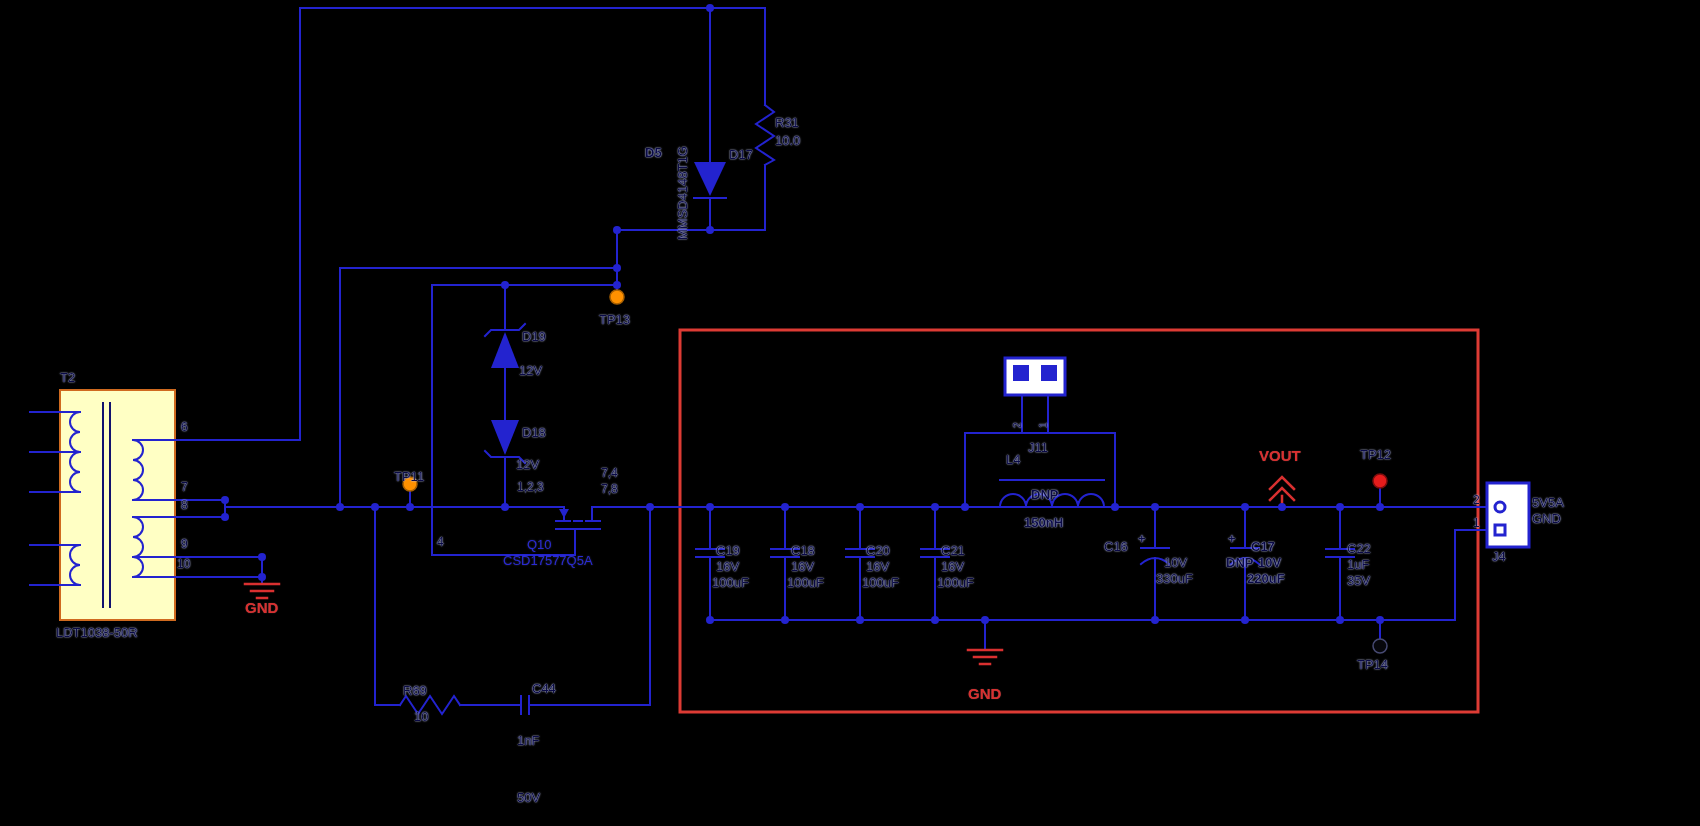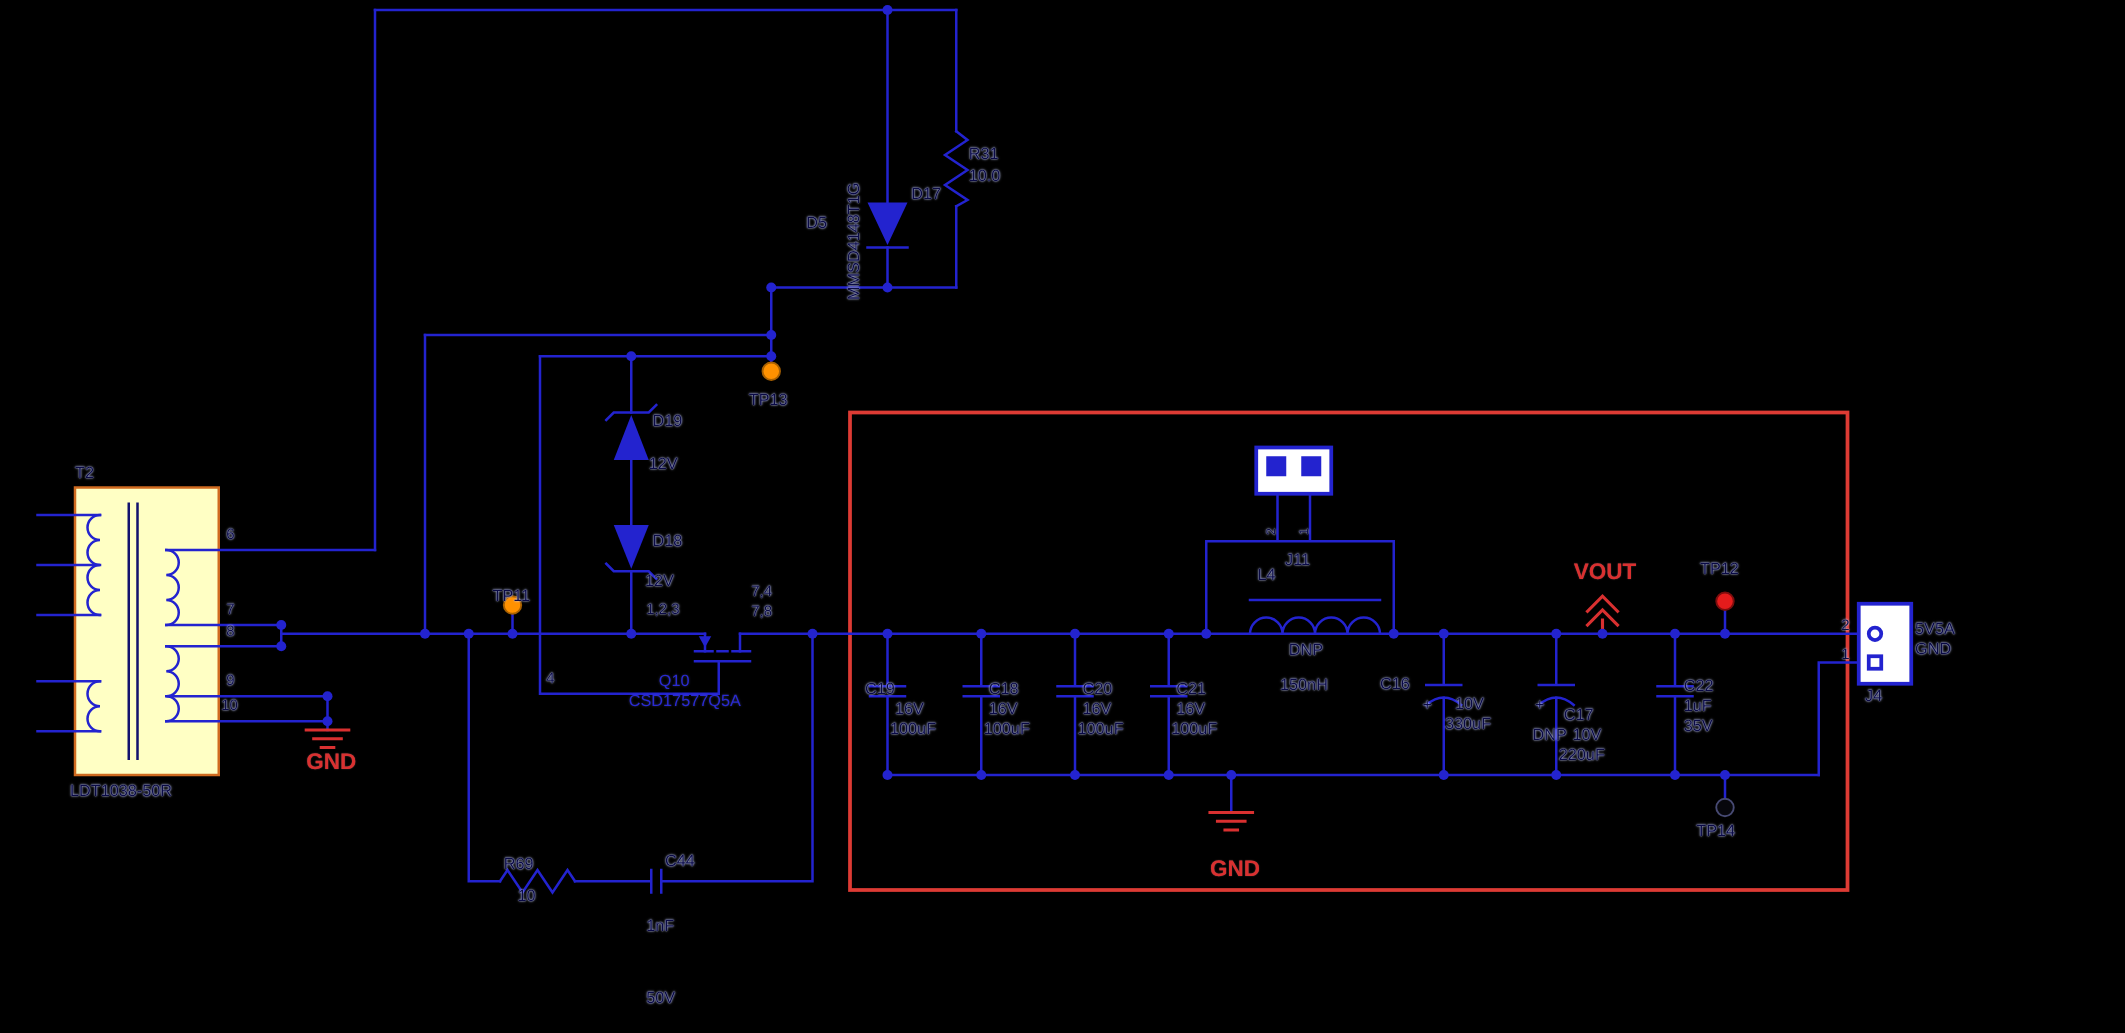--- a/index.html
+++ b/index.html
@@ -14,22 +14,22 @@
   .cfill{fill:var(--c-wire,#2323cf);stroke:none;}
   .xf{fill:var(--c-transformer-fill,#ffffc4);stroke:var(--c-transformer-stroke,#cf6a1f);stroke-width:2;}
   .core{stroke:var(--c-core,#12126e);stroke-width:2;fill:none;}
   .rbox{stroke:var(--c-red-box,#dd3b34);stroke-width:3;fill:none;}
   .tpo{fill:var(--c-testpoint-orange,#ff9100);stroke:#a86000;stroke-width:1.5;}
   .tpr{fill:var(--c-testpoint-red,#e51c1c);stroke:#7d0d0d;stroke-width:1.5;}
   .tpd{fill:var(--c-testpoint-dark,#07070c);stroke:#474a73;stroke-width:1.5;}
   .lbl{position:absolute;font-size:13px;line-height:1.1;color:var(--c-component-text,#0a0a45);
        text-shadow:0 0 2px var(--c-halo,#c6cdfa),0 0 1px var(--c-halo,#c6cdfa);white-space:nowrap;}
   .sm{font-size:12px;}
-  .bold{font-weight:400;margin-top:25px;}
-  .redtx{color:var(--c-red,#d93030);font-weight:700;font-size:18px;text-shadow:0 0 1px rgba(255,170,170,.45);}
+  .bold{font-weight:700;}
+  .redtx{color:var(--c-red,#d93030);font-weight:700;font-size:15px;text-shadow:0 0 1px rgba(255,170,170,.45);}
   .bluetx{color:var(--c-blue-text,#2a2ad2);text-shadow:0 0 2px rgba(130,140,255,.35);}
   .rot{transform:rotate(-90deg);transform-origin:0 0;}
   .tiny{font-size:10px;}
 </style>
 </head>
 <body>
 
 <div id="canvas">
 
 <svg width="1700" height="826" viewBox="0 0 1700 826">
@@ -204,21 +204,21 @@
 <span class="lbl sm" style="left:437px;top:536px">4</span>
 <span class="lbl bluetx" style="left:527px;top:538px">Q10</span>
 <span class="lbl bluetx" style="left:503px;top:554px">CSD17577Q5A</span>
 
 <span class="lbl" style="left:403px;top:684px">R69</span>
 <span class="lbl" style="left:414px;top:710px">10</span>
 <span class="lbl" style="left:532px;top:682px">C44</span>
 <span class="lbl" style="left:517px;top:734px">1nF</span>
 <span class="lbl" style="left:517px;top:791px">50V</span>
 
-<span class="lbl" style="left:692px;top:544px">C19</span>
+<span class="lbl" style="left:716px;top:544px">C19</span>
 <span class="lbl" style="left:716px;top:560px">16V</span>
 <span class="lbl" style="left:712px;top:576px">100uF</span>
 <span class="lbl" style="left:791px;top:544px">C18</span>
 <span class="lbl" style="left:791px;top:560px">16V</span>
 <span class="lbl" style="left:787px;top:576px">100uF</span>
 <span class="lbl" style="left:866px;top:544px">C20</span>
 <span class="lbl" style="left:866px;top:560px">16V</span>
 <span class="lbl" style="left:862px;top:576px">100uF</span>
 <span class="lbl" style="left:941px;top:544px">C21</span>
 <span class="lbl" style="left:941px;top:560px">16V</span>

